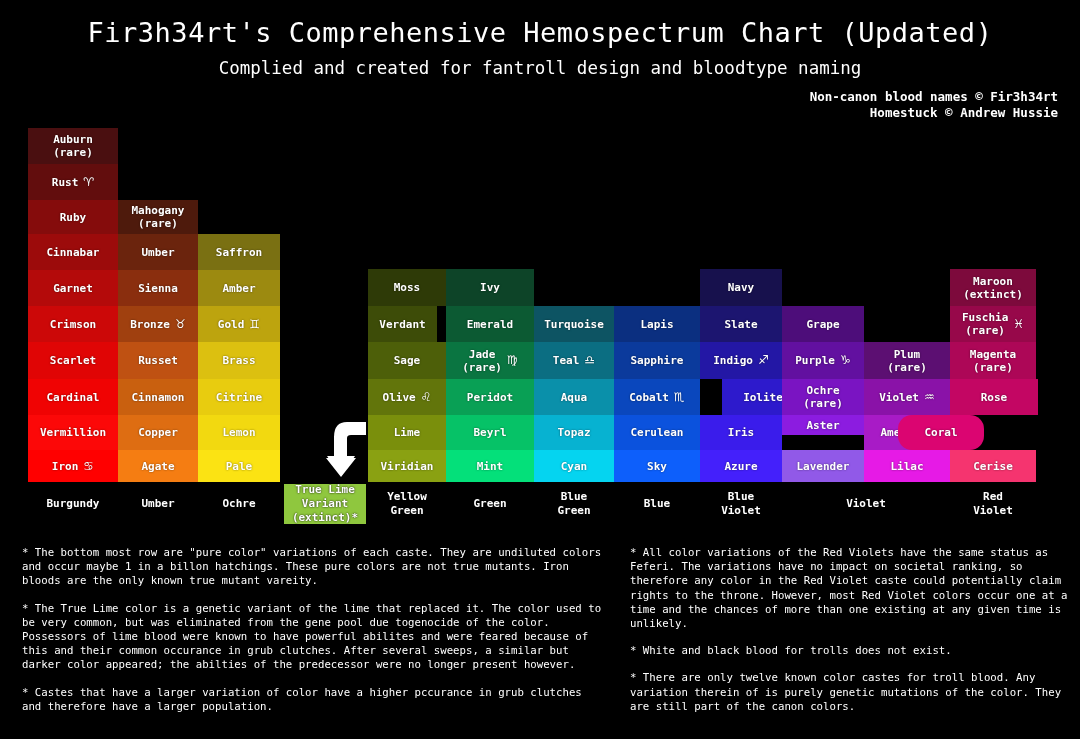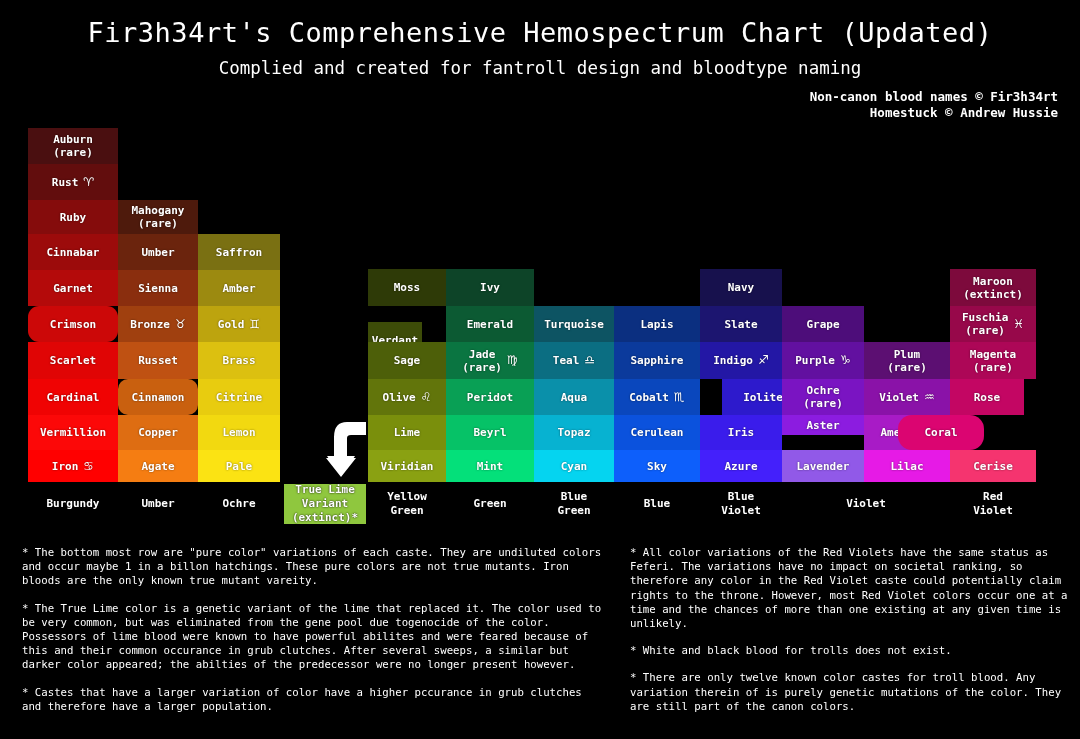--- a/index.html
+++ b/index.html
@@ -72,49 +72,49 @@
     <div>Homestuck © Andrew Hussie</div>
   </div>
 
   <div id="grid">
       <div class="cell" style="left: 28px; top: 128px; width: 90px; height: 36px; background: rgb(74, 15, 16);"><span class="lbl">Auburn
 (rare)</span></div>
       <div class="cell" style="left: 28px; top: 164px; width: 90px; height: 36px; background: rgb(98, 13, 13);"><span class="lbl">Rust</span><span class="zod">♈</span></div>
       <div class="cell" style="left: 28px; top: 200px; width: 90px; height: 34px; background: rgb(133, 12, 12);"><span class="lbl">Ruby</span></div>
       <div class="cell" style="left: 28px; top: 234px; width: 90px; height: 36px; background: rgb(156, 11, 11);"><span class="lbl">Cinnabar</span></div>
       <div class="cell" style="left: 28px; top: 270px; width: 90px; height: 36px; background: rgb(180, 10, 10);"><span class="lbl">Garnet</span></div>
-      <div class="cell" style="left: 28px; top: 306px; width: 90px; height: 36px; background: rgb(204, 8, 8); border-radius: 11px;"><span class="lbl">Crimson</span></div>
+      <div class="cell" style="left: 28px; top: 306px; width: 90px; height: 36px; background: rgb(204, 8, 8);"><span class="lbl">Crimson</span></div>
       <div class="cell" style="left: 28px; top: 342px; width: 90px; height: 37px; background: rgb(224, 5, 5);"><span class="lbl">Scarlet</span></div>
       <div class="cell" style="left: 28px; top: 379px; width: 90px; height: 36px; background: rgb(240, 3, 3);"><span class="lbl">Cardinal</span></div>
       <div class="cell" style="left: 28px; top: 415px; width: 90px; height: 35px; background: rgb(252, 8, 8);"><span class="lbl">Vermillion</span></div>
       <div class="cell" style="left: 28px; top: 450px; width: 90px; height: 32px; background: rgb(255, 0, 0);"><span class="lbl">Iron</span><span class="zod">♋</span></div>
       <div class="caste" style="left: 28px; top: 484px; width: 90px; height: 40px;"><span>Burgundy</span></div>
       <div class="cell" style="left: 118px; top: 200px; width: 80px; height: 34px; background: rgb(78, 26, 12);"><span class="lbl">Mahogany
 (rare)</span></div>
       <div class="cell" style="left: 118px; top: 234px; width: 80px; height: 36px; background: rgb(107, 36, 13);"><span class="lbl">Umber</span></div>
       <div class="cell" style="left: 118px; top: 270px; width: 80px; height: 36px; background: rgb(138, 46, 14);"><span class="lbl">Sienna</span></div>
       <div class="cell" style="left: 118px; top: 306px; width: 80px; height: 36px; background: rgb(160, 64, 15);"><span class="lbl">Bronze</span><span class="zod">♉</span></div>
       <div class="cell" style="left: 118px; top: 342px; width: 80px; height: 37px; background: rgb(191, 81, 18);"><span class="lbl">Russet</span></div>
-      <div class="cell" style="left: 118px; top: 379px; width: 80px; height: 36px; background: rgb(201, 96, 15); border-radius: 10px;"><span class="lbl">Cinnamon</span></div>
+      <div class="cell" style="left: 118px; top: 379px; width: 80px; height: 36px; background: rgb(201, 96, 15);"><span class="lbl">Cinnamon</span></div>
       <div class="cell" style="left: 118px; top: 415px; width: 80px; height: 35px; background: rgb(222, 109, 18);"><span class="lbl">Copper</span></div>
       <div class="cell" style="left: 118px; top: 450px; width: 80px; height: 32px; background: rgb(245, 125, 18);"><span class="lbl">Agate</span></div>
       <div class="caste" style="left: 118px; top: 484px; width: 80px; height: 40px;"><span>Umber</span></div>
       <div class="cell" style="left: 198px; top: 234px; width: 82px; height: 36px; background: rgb(122, 112, 18);"><span class="lbl">Saffron</span></div>
       <div class="cell" style="left: 198px; top: 270px; width: 82px; height: 36px; background: rgb(156, 138, 16);"><span class="lbl">Amber</span></div>
       <div class="cell" style="left: 198px; top: 306px; width: 82px; height: 36px; background: rgb(189, 164, 14);"><span class="lbl">Gold</span><span class="zod">♊</span></div>
       <div class="cell" style="left: 198px; top: 342px; width: 82px; height: 37px; background: rgb(220, 192, 16);"><span class="lbl">Brass</span></div>
       <div class="cell" style="left: 198px; top: 379px; width: 82px; height: 36px; background: rgb(232, 204, 15);"><span class="lbl">Citrine</span></div>
       <div class="cell" style="left: 198px; top: 415px; width: 82px; height: 35px; background: rgb(242, 217, 16);"><span class="lbl">Lemon</span></div>
       <div class="cell" style="left: 198px; top: 450px; width: 82px; height: 32px; background: rgb(251, 227, 19);"><span class="lbl">Pale</span></div>
       <div class="caste" style="left: 198px; top: 484px; width: 82px; height: 40px;"><span>Ochre</span></div>
       <div class="caste highlight" style="left: 284px; top: 484px; width: 82px; height: 40px; background: rgb(143, 199, 62);"><span>True Lime
 Variant
 (extinct)*</span></div>
       <div class="cell" style="left: 368px; top: 269px; width: 78px; height: 37px; background: rgb(46, 58, 7);"><span class="lbl">Moss</span></div>
-      <div class="cell" style="left: 368px; top: 322px; width: 54px; height: 36px; background: rgb(61, 76, 8);"><span class="lbl">Verdant</span></div>
+      <div class="cell" style="left: 368px; top: 306px; width: 69px; height: 36px; background: rgb(61, 76, 8);"><span class="lbl">Verdant</span></div>
       <div class="cell" style="left: 368px; top: 342px; width: 78px; height: 37px; background: rgb(77, 95, 9);"><span class="lbl">Sage</span></div>
       <div class="cell" style="left: 368px; top: 379px; width: 78px; height: 36px; background: rgb(98, 117, 11);"><span class="lbl">Olive</span><span class="zod">♌</span></div>
       <div class="cell" style="left: 368px; top: 415px; width: 78px; height: 35px; background: rgb(122, 143, 12);"><span class="lbl">Lime</span></div>
       <div class="cell" style="left: 368px; top: 450px; width: 78px; height: 32px; background: rgb(138, 161, 18);"><span class="lbl">Viridian</span></div>
       <div class="caste" style="left: 368px; top: 484px; width: 78px; height: 40px;"><span>Yellow
 Green</span></div>
       <div class="cell" style="left: 446px; top: 269px; width: 88px; height: 37px; background: rgb(13, 68, 40);"><span class="lbl">Ivy</span></div>
       <div class="cell" style="left: 446px; top: 306px; width: 88px; height: 36px; background: rgb(12, 90, 51);"><span class="lbl">Emerald</span></div>
       <div class="cell" style="left: 446px; top: 342px; width: 88px; height: 37px; background: rgb(10, 117, 65);"><span class="lbl">Jade
 (rare)</span><span class="zod">♍</span></div>
@@ -154,21 +154,21 @@
 (rare)</span></div>
       <div class="cell" style="left: 864px; top: 379px; width: 86px; height: 36px; background: rgb(138, 18, 168);"><span class="lbl">Violet</span><span class="zod">♒</span></div>
       <div class="cell" style="left: 864px; top: 415px; width: 86px; height: 35px; background: rgb(168, 27, 198);"><span class="lbl">Amethyst</span></div>
       <div class="cell" style="left: 864px; top: 450px; width: 86px; height: 32px; background: rgb(230, 26, 230);"><span class="lbl">Lilac</span></div>
       <div class="cell" style="left: 950px; top: 269px; width: 86px; height: 37px; background: rgb(125, 10, 60);"><span class="lbl">Maroon
 (extinct)</span></div>
       <div class="cell" style="left: 950px; top: 306px; width: 86px; height: 36px; background: rgb(151, 8, 74);"><span class="lbl">Fuschia
 (rare)</span><span class="zod">♓</span></div>
       <div class="cell" style="left: 950px; top: 342px; width: 86px; height: 37px; background: rgb(173, 7, 87);"><span class="lbl">Magenta
 (rare)</span></div>
-      <div class="cell" style="left: 950px; top: 379px; width: 74px; height: 36px; background: rgb(195, 6, 99);"><span class="lbl">Rose</span></div>
+      <div class="cell" style="left: 950px; top: 379px; width: 88px; height: 36px; background: rgb(195, 6, 99);"><span class="lbl">Rose</span></div>
       <div class="cell" style="left: 898px; top: 415px; width: 86px; height: 35px; background: rgb(219, 5, 113); border-radius: 14px;"><span class="lbl">Coral</span></div>
       <div class="cell" style="left: 950px; top: 450px; width: 86px; height: 32px; background: rgb(245, 52, 111);"><span class="lbl">Cerise</span></div>
       <div class="caste" style="left: 950px; top: 484px; width: 86px; height: 40px;"><span>Red
 Violet</span></div>
     </div>
 
   <svg id="arrow" viewBox="0 0 42 58">
     <path d="M41 4 H21 Q10 4 10 16 V36 H2 L16 56 L30 36 H21 V17 Q21 14 25 14 H41 Z" fill="#ffffff"></path>
     <path d="M41 2 H22 Q9 2 9 17 V38 H1 L16 57 L31 38 H22 V18 Q22 15 26 15 H41 Z" fill="#ffffff"></path>
   </svg>

